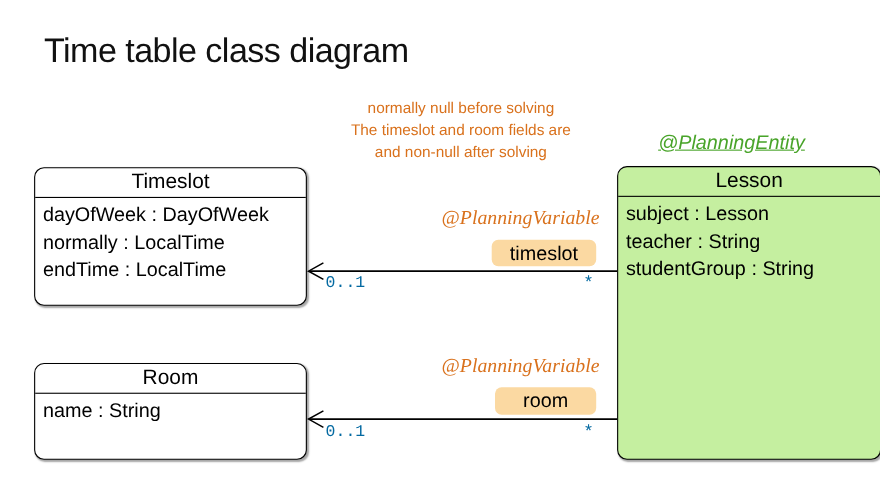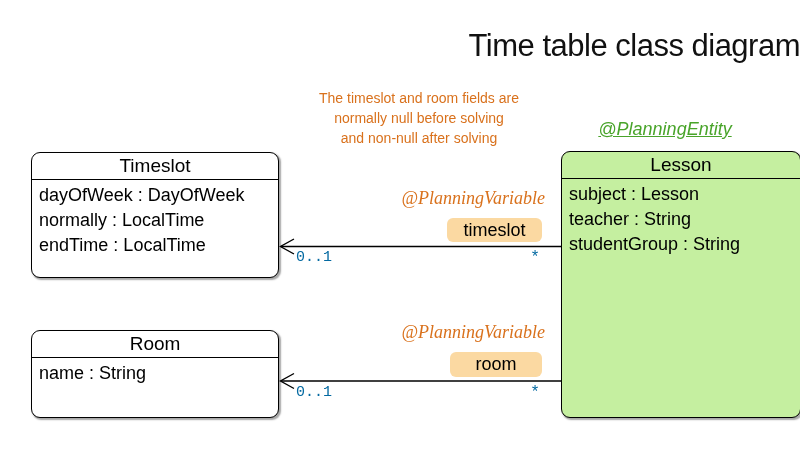--- a/index.html
+++ b/index.html
@@ -13,25 +13,26 @@
     width: 800px;
     height: 450px;
     background: #ffffff;
     overflow: hidden;
   }
   .title {
     position: absolute;
     left: 0;
     right: 0;
     top: 28px;
-    text-align: right;
+    text-align: left;
     font-size: 31px;
     font-weight: 400;
     color: #111111;
     letter-spacing: -0.5px;
+    padding-left: 40px;
   }
   .note {
     position: absolute;
     left: 269px;
     width: 300px;
     top: 88px;
     text-align: center;
     font-size: 14px;
     line-height: 20px;
     color: #d9711c;
@@ -106,22 +107,22 @@
   }
 </style>
 </head>
 <body>
 
 <div class="canvas">
 
   <div class="title">Time table class diagram</div>
 
   <div class="note">
+    <div>normally null before solving</div>
     <div>The timeslot and room fields are</div>
-    <div>normally null before solving</div>
     <div>and non-null after solving</div>
   </div>
 
   <svg class="lines-svg" viewBox="0 0 800 450">
     <g>
       <line x1="281" y1="246.5" x2="561" y2="246.5" stroke="#000000" stroke-width="1.7"></line>
       <polyline points="294,239 280.5,246.5 294,254" fill="none" stroke="#000000" stroke-width="1.4"></polyline>
     </g>
     <g>
       <line x1="281" y1="381" x2="561" y2="381" stroke="#000000" stroke-width="1.7"></line>

